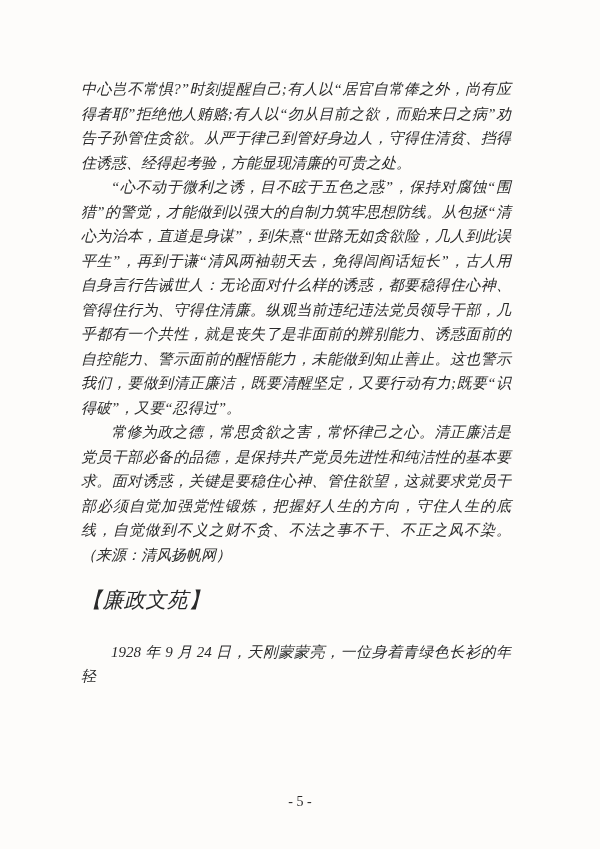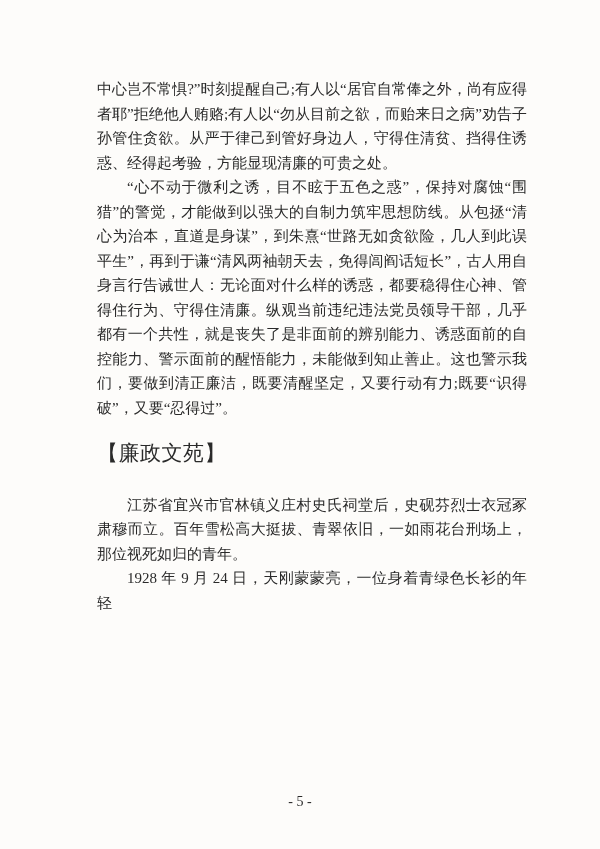--- a/index.html
+++ b/index.html
@@ -14,22 +14,23 @@
     margin: 0 auto;
     background: #fdfcfa;
     box-sizing: border-box;
     overflow: hidden;
     font-family: "Liberation Serif", "DejaVu Serif", serif;
     color: #2a2a2a;
   }
   .content {
     position: absolute;
     top: 77px;
-    left: 97px;
+    left: 81px;
     width: 430px;
+    font-style: italic;
   }
   .para {
     margin: 0;
     font-size: 15px;
     line-height: 24.5px;
     text-align: justify;
     text-justify: inter-ideograph;
     word-break: break-all;
   }
   .indent {
@@ -64,24 +65,24 @@
     color: #2a2a2a;
   }
 </style>
 </head>
 <body>
 
 <div class="page">
   <div class="content">
     <p class="para">中心岂不常惧?”时刻提醒自己;有人以“居官自常俸之外，尚有应得者耶”拒绝他人贿赂;有人以“勿从目前之欲，而贻来日之病”劝告子孙管住贪欲。从严于律己到管好身边人，守得住清贫、挡得住诱惑、经得起考验，方能显现清廉的可贵之处。</p>
     <p class="para indent">“心不动于微利之诱，目不眩于五色之惑”，保持对腐蚀“围猎”的警觉，才能做到以强大的自制力筑牢思想防线。从包拯“清心为治本，直道是身谋”，到朱熹“世路无如贪欲险，几人到此误平生”，再到于谦“清风两袖朝天去，免得闾阎话短长”，古人用自身言行告诫世人：无论面对什么样的诱惑，都要稳得住心神、管得住行为、守得住清廉。纵观当前违纪违法党员领导干部，几乎都有一个共性，就是丧失了是非面前的辨别能力、诱惑面前的自控能力、警示面前的醒悟能力，未能做到知止善止。这也警示我们，要做到清正廉洁，既要清醒坚定，又要行动有力;既要“识得破”，又要“忍得过”。</p>
+    <p class="para indent">常修为政之德，常思贪欲之害，常怀律己之心。清正廉洁是党员干部必备的品德，是保持共产党员先进性和纯洁性的基本要求。面对诱惑，关键是要稳住心神、管住欲望，这就要求党员干部必须自觉加强党性锻炼，把握好人生的方向，守住人生的底线，自觉做到不义之财不贪、不法之事不干、不正之风不染。（来源：清风扬帆网）</p>
 
     <h3 class="section-header">【廉政文苑】</h3>
 
 
     <div class="article-block">
-      <p class="para indent">江苏省宜兴市官林镇义庄村史氏祠堂后，史砚芬烈士衣冠冢肃穆而立。百年雪松高大挺拔、青翠依旧，一如雨花台刑场上，那位视死如归的青年。</p>
       <p class="para indent">1928 年 9 月 24 日，天刚蒙蒙亮，一位身着青绿色长衫的年轻</p>
     </div>
   </div>
 
   <div class="page-number">- 5 -</div>
 </div>
 
 </body></html>

